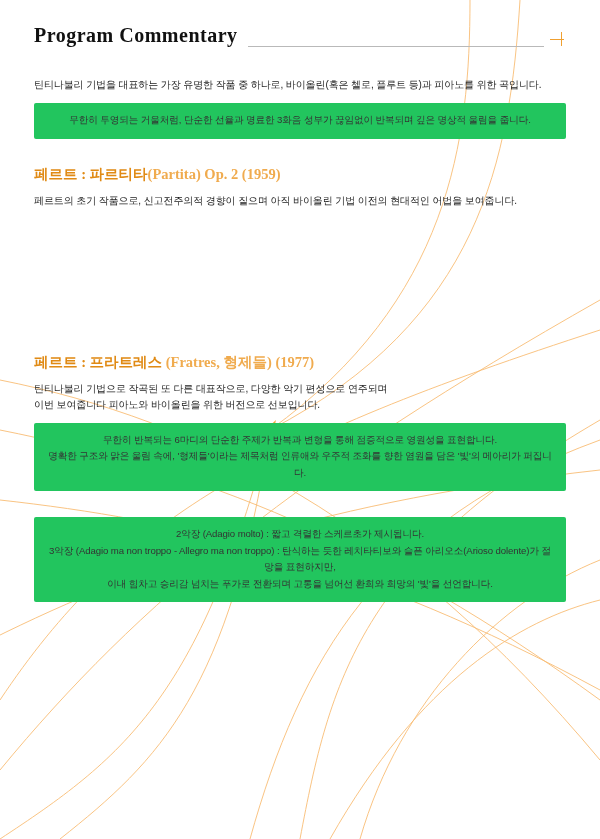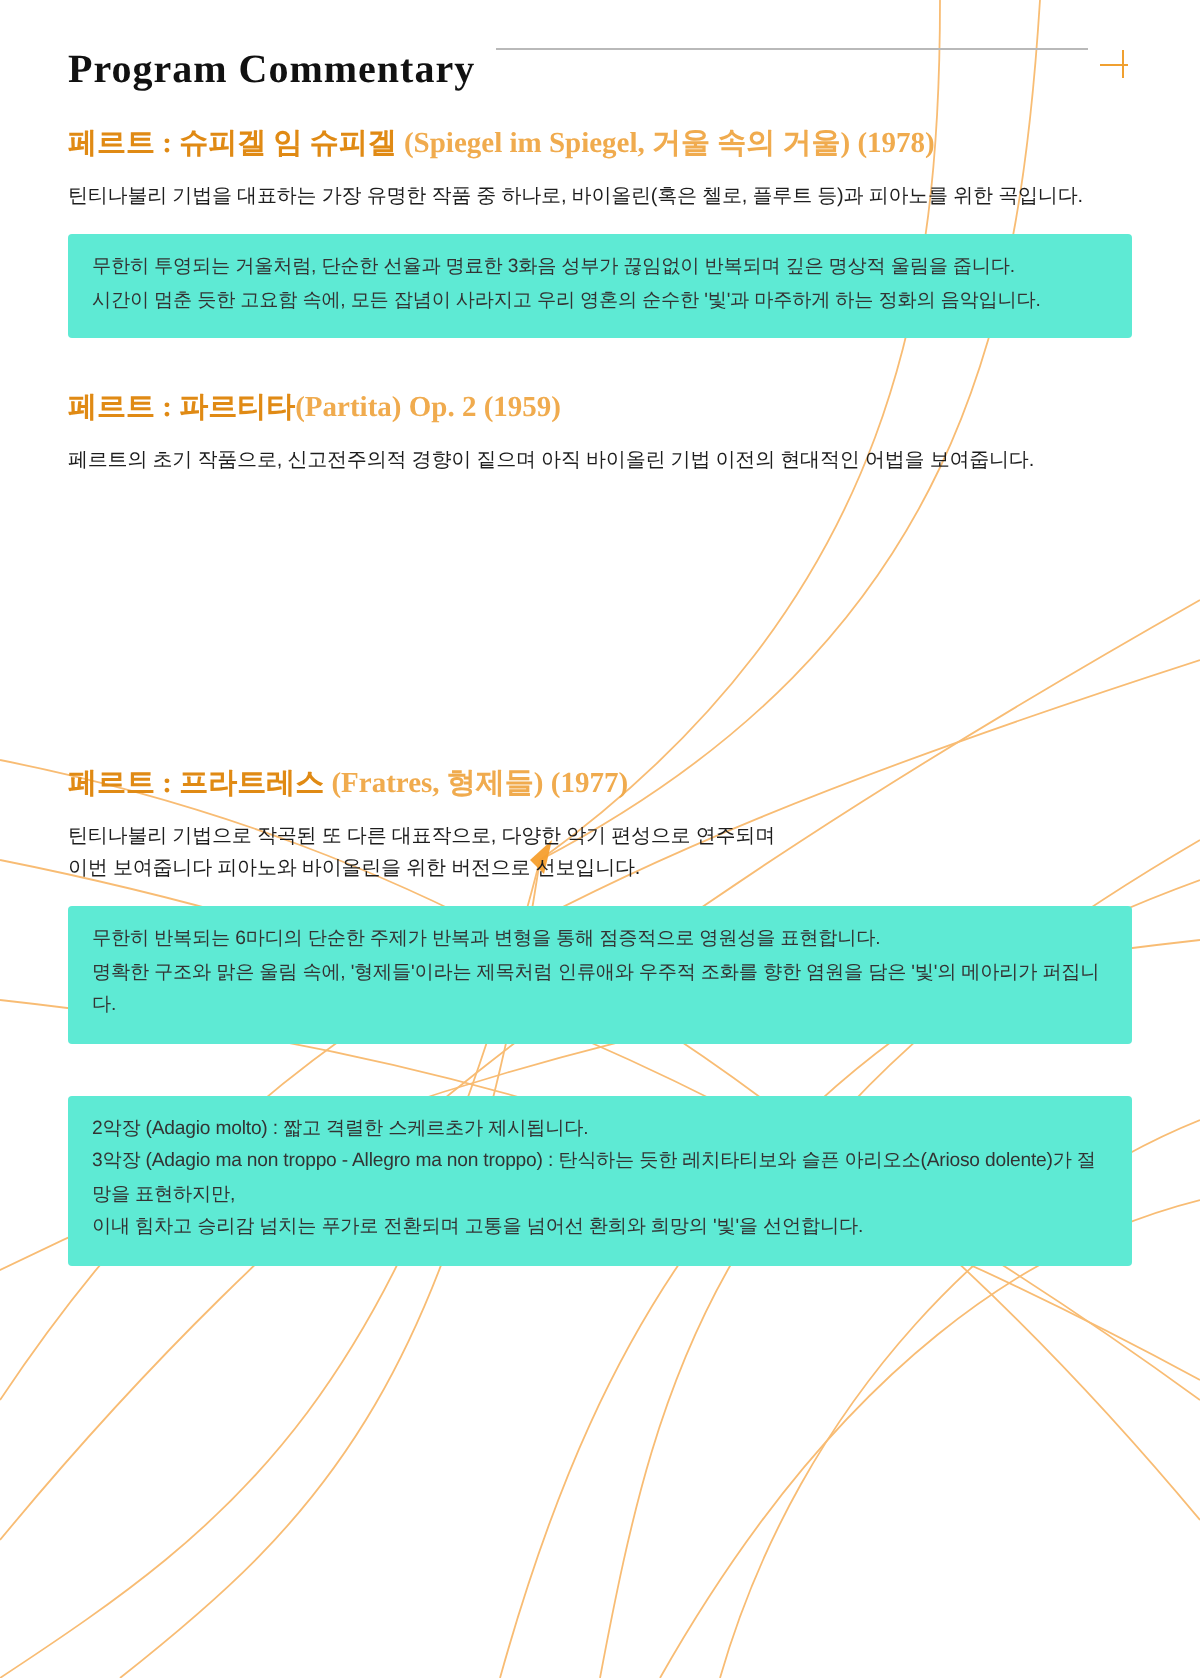--- a/index.html
+++ b/index.html
@@ -24,22 +24,22 @@
   }
   .page {
     position: relative;
     z-index: 1;
     padding: 24px 34px 10px 34px;
     box-sizing: border-box;
     width: 600px;
   }
   .page-header {
     display: flex;
-    align-items: flex-start;
-    margin-bottom: 16px;
+    align-items: flex-end;
+    margin-bottom: 30px;
   }
   .page-title {
     font-family: "Liberation Serif", serif;
     font-weight: bold;
     font-size: 20px;
     letter-spacing: 0.5px;
     color: #111111;
     white-space: nowrap;
   }
   .title-rule {
@@ -85,27 +85,28 @@
     font-weight: bold;
   }
   .desc {
     font-size: 10px;
     line-height: 1.62;
     color: #1d1d1d;
     margin-bottom: 10px;
     letter-spacing: -0.1px;
   }
   .notebox {
-    background: #5eead4;
+    background: #22c55e;
     border-radius: 2px;
     padding: 9px 12px 10px 12px;
     font-size: 9.6px;
     line-height: 1.72;
     color: #333333;
     letter-spacing: -0.1px;
+    text-align: center;
   }
   .notebox .note-line {
     white-space: normal;
   }
   .spacer-gap {
     height: 118px;
   }
 </style>
 </head>
 <body>
@@ -134,27 +135,23 @@
 
 <div class="page">
 
   <div class="page-header">
     <div class="page-title">Program Commentary</div>
     <div class="title-rule"></div>
     <div class="header-mark"></div>
   </div>
 
   <div class="section">
-    <div class="piece-title">
-      <span>페르트 : 슈피겔 임 슈피겔 </span><span class="sub">(Spiegel im Spiegel, 거울 속의 거울) (1978)</span>
-    </div>
     <div class="desc">틴티나불리 기법을 대표하는 가장 유명한 작품 중 하나로, 바이올린(혹은 첼로, 플루트 등)과 피아노를 위한 곡입니다.</div>
     <div class="notebox">
       <div class="note-line">무한히 투영되는 거울처럼, 단순한 선율과 명료한 3화음 성부가 끊임없이 반복되며 깊은 명상적 울림을 줍니다.</div>
-      <div class="note-line">시간이 멈춘 듯한 고요함 속에, 모든 잡념이 사라지고 우리 영혼의 순수한 '빛'과 마주하게 하는 정화의 음악입니다.</div>
     </div>
   </div>
 
   <div class="section">
     <div class="piece-title">
       <span>페르트 : 파르티타</span><span class="sub">(Partita) Op. 2 (1959)</span>
     </div>
     <div class="desc">페르트의 초기 작품으로, 신고전주의적 경향이 짙으며 아직 바이올린 기법 이전의 현대적인 어법을 보여줍니다.</div>
   </div>
 

